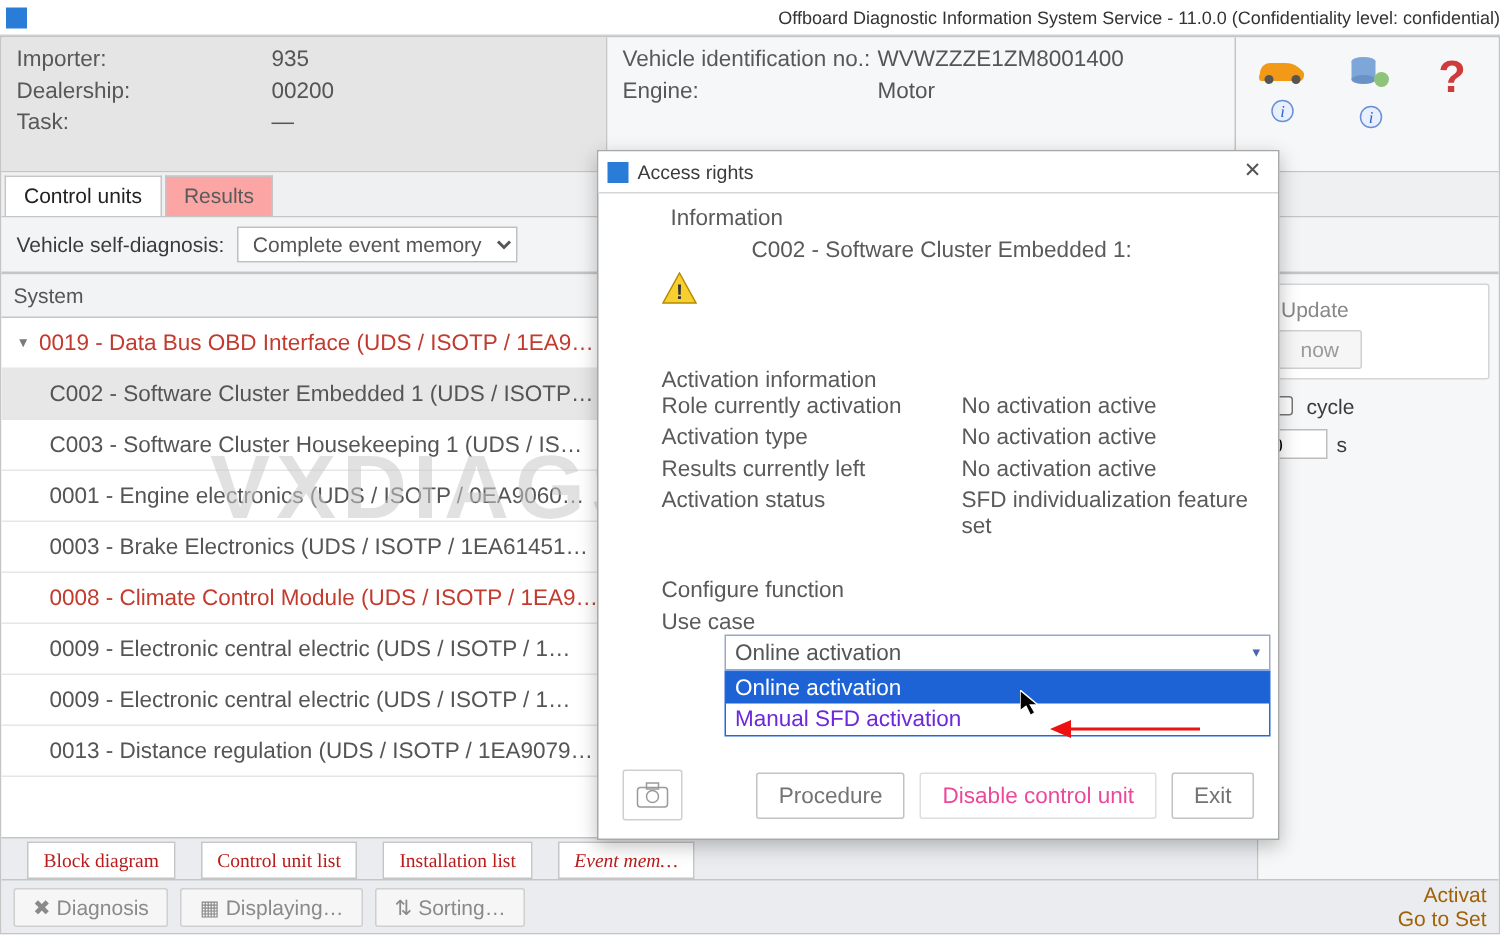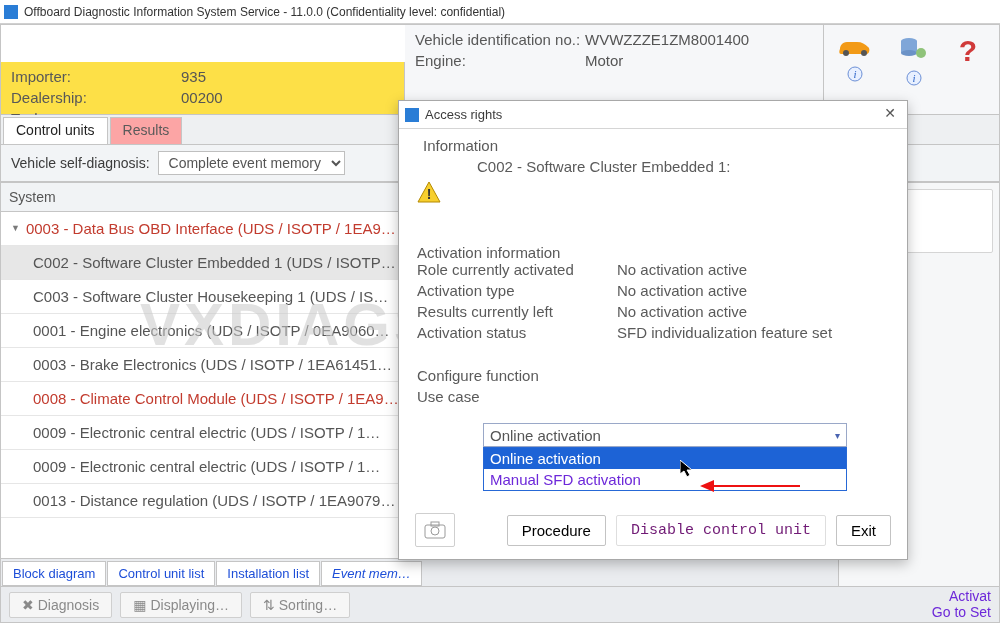--- a/index.html
+++ b/index.html
@@ -11,40 +11,41 @@
     background: #f3f4f5;
     overflow: hidden;
     position: relative;
     color: #3b3b3b;
   }
   
   .titlebar {
     height: 24px; background: #fff; border-bottom: 1px solid #d0d0d0;
     display: flex; align-items: center; padding-left: 4px; font-size: 12px;
     color: #333;
+    justify-content: space-between;
   }
   .titlebar .appicon {
     width: 14px; height: 14px; background: #2a7dd6; margin-right: 6px;
     display:inline-block;
   }
   .main {
     display: flex; flex-direction: column;
     height: calc(623px - 24px);
     border: 1px solid #c5c5c5;
     background: #fff;
   }
   
   .topgrid {
     display: flex; height: 90px; border-bottom: 1px solid #c5c5c5;
   }
   .topgrid .box {
     border-right: 1px solid #c5c5c5; padding: 6px 10px;
     display: grid; grid-template-columns: 170px 1fr; row-gap: 4px; align-content: start;
   }
-  .topgrid .left  { width: 404px; background:#fde047;margin-top:37px;}
+  .topgrid .left  { width: 404px; background:#e5e5e5;}
   .topgrid .mid   { flex: 1; background:#f6f7f9;}
   .topgrid .right { width: 175px; background:#f6f7f9; border-right:none;
       display:flex; align-items:flex-start; justify-content:space-around; padding-top:10px;}
   .topgrid .label { color:#585858; font-size: 15px;}
   .topgrid .value { color:#555; font-size: 15px;}
   .car  { display:inline-block;}
   .db   { display:inline-block;}
   .help { display:inline-block;}
   .info-ico { display:inline-block; margin-top:6px;}
 
@@ -98,67 +99,67 @@
   .sidebar .inline { display:flex; align-items:center; gap:6px;}
   .sidebar input[type=text] {
     width:40px; height:20px; font-size:13px; text-align:left; padding:2px;
     border:1px solid #bdbdbd;
   }
   
   .tabs2 {
     display:flex; height:28px; background:#eaecef; border-top:1px solid #c5c5c5;
   }
   .tabs2 .tab {
-    padding:4px 10px; border:1px solid #c5c5c5; margin:2px 0 0 1px;
-    background:#fff; font-size:13px; color:#1d4ed8;
+    padding:4px 10px; border:1px solid #c5c5c5; margin:2px 0 0 17px;
+    background:#fff; font-size:13px; color:#b91c1c;font-family:Liberation Serif, serif;
   }
   .tabs2 .tab.it { font-style:italic;}
   
   .footer {
     display:flex; gap:8px; align-items:center; height:36px; padding:0 8px;
     background:#eaecef; border-top:1px solid #c5c5c5;
   }
   .footer .fb {
     padding:4px 12px; border:1px solid #cfcfcf; border-radius:2px;
     color:#8a8a8a; background:#f6f6f6; font-size:14px;
     display:inline-flex; align-items:center; gap:4px;
   }
   .footer .corner {
-    margin-left:auto; color:#6d28d9; font-size:14px; text-align:right; line-height:1.1;
+    margin-left:auto; color:#a16207; font-size:14px; text-align:right; line-height:1.1;
   }
   
   .modal {
-    position:absolute; left:398px; top:100px; width:510px; height:460px;
+    position:absolute; left:398px; top:100px; width:455px; height:460px;
     background:#fff; border:1px solid #a8a8a8; box-shadow:0 4px 12px rgba(0,0,0,.25);
     z-index: 50;
   }
   .modal .mtitle {
     height:28px; display:flex; align-items:center; padding:0 6px;
     border-bottom:1px solid #d5d5d5; background:#fff; font-size:13px;
   }
   .modal .mtitle .mic { width:14px; height:14px; background:#2a7dd6; margin-right:6px;}
   .modal .close {
     margin-left:auto; width:22px; height:20px; text-align:center; font-size:14px; color:#555;
     cursor:pointer;
   }
-  .modal .section { padding: 8px 18px; color:#5a5a5a; font-size:15px;}
+  .modal .section { padding: 8px 18px; color:#5a5a5a; font-size:15px;margin-left:24px;}
   .modal .infotxt { margin-left:6px;}
   .modal .warn {
     width:22px; height:22px; display:inline-block;
   }
   .modal .kv { display:grid; grid-template-columns:200px 1fr; row-gap:4px;}
   .modal .bottom {
     position:absolute; bottom:12px; left:0; right:0; padding:0 16px;
     display:flex; align-items:center; gap:10px;
   }
   .modal .mbtn {
     padding:6px 14px; border:1px solid #c3c3c3; border-radius:2px;
-    font-size:15px; color:#000000; background:#fff;
-  }
-  .modal .mbtn.dis { color:#701a75; border-color:#dedede;font-family:Liberation Mono, monospace;}
+    font-size:15px; color:#737373; background:#fff;
+  }
+  .modal .mbtn.dis { color:#ec4899; border-color:#dedede;}
   .modal .cam {
     width:40px; height:34px; border:1px solid #cfcfcf; border-radius:2px;
     display:flex; align-items:center; justify-content:center;
   }
   .modal .usecase {
     position:absolute; left:84px; top:322px; width:364px;
   }
   .modal .ucinput {
     height:24px; border:1px solid #9aa8c8; padding:0 6px;
     font-size:15px; color:#555; display:flex; align-items:center;
@@ -263,21 +264,21 @@
   </div>
 
   <div class="content">
     <div class="systemtable">
       <div class="th">
         <div class="col c1">System</div>
         <div class="col c2">Event</div>
       </div>
       <div class="tbody" id="tbody">
           <div class="row red root">
-            <span class="r1">0003 - Data Bus OBD Interface  (UDS / ISOTP / 1EA9…</span>
+            <span class="r1">0019 - Data Bus OBD Interface  (UDS / ISOTP / 1EA9…</span>
             <span class="r2">4</span>
           </div>
           <div class="row sel">
             <span class="r1"><span class="indent"></span>C002 - Software Cluster Embedded 1  (UDS / ISOTP…</span>
             <span class="r2"></span>
           </div>
           <div class="row">
             <span class="r1"><span class="indent"></span>C003 - Software Cluster Housekeeping 1  (UDS / IS…</span>
             <span class="r2"></span>
           </div>
@@ -367,21 +368,21 @@
       <svg width="24" height="22">
           <polygon points="12,1 23,21 1,21" fill="#f7cf2e" stroke="#b58900"></polygon>
           <text x="12" y="18" font-size="14" text-anchor="middle" fill="#333" font-weight="bold">!</text>
         </svg>
     </span>
   </div>
 
   <div class="section" style="padding-top:30px;">
     <div>Activation information</div>
     <div class="kv">
-      <span>Role currently activated</span>
+      <span>Role currently activation</span>
       <span>No activation active</span>
       <span>Activation type</span>
       <span>No activation active</span>
       <span>Results currently left</span>
       <span>No activation active</span>
       <span>Activation status</span>
       <span>SFD individualization feature set</span>
     </div>
   </div>
 

